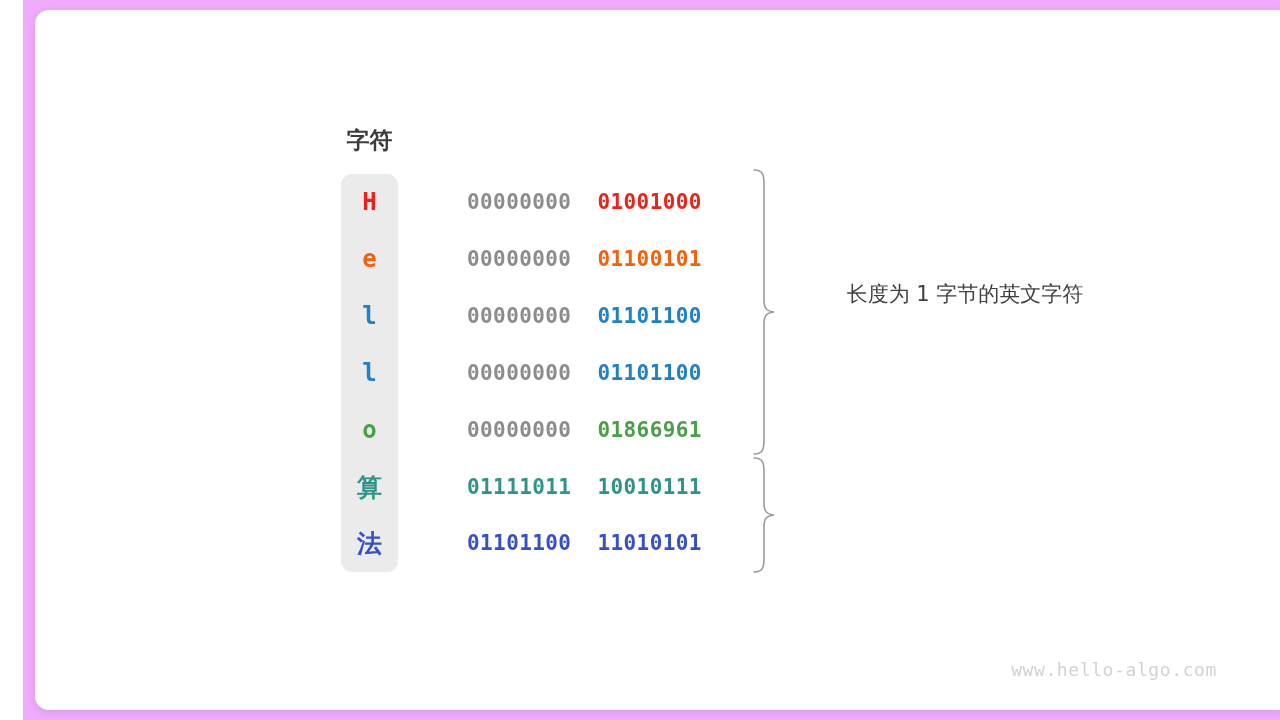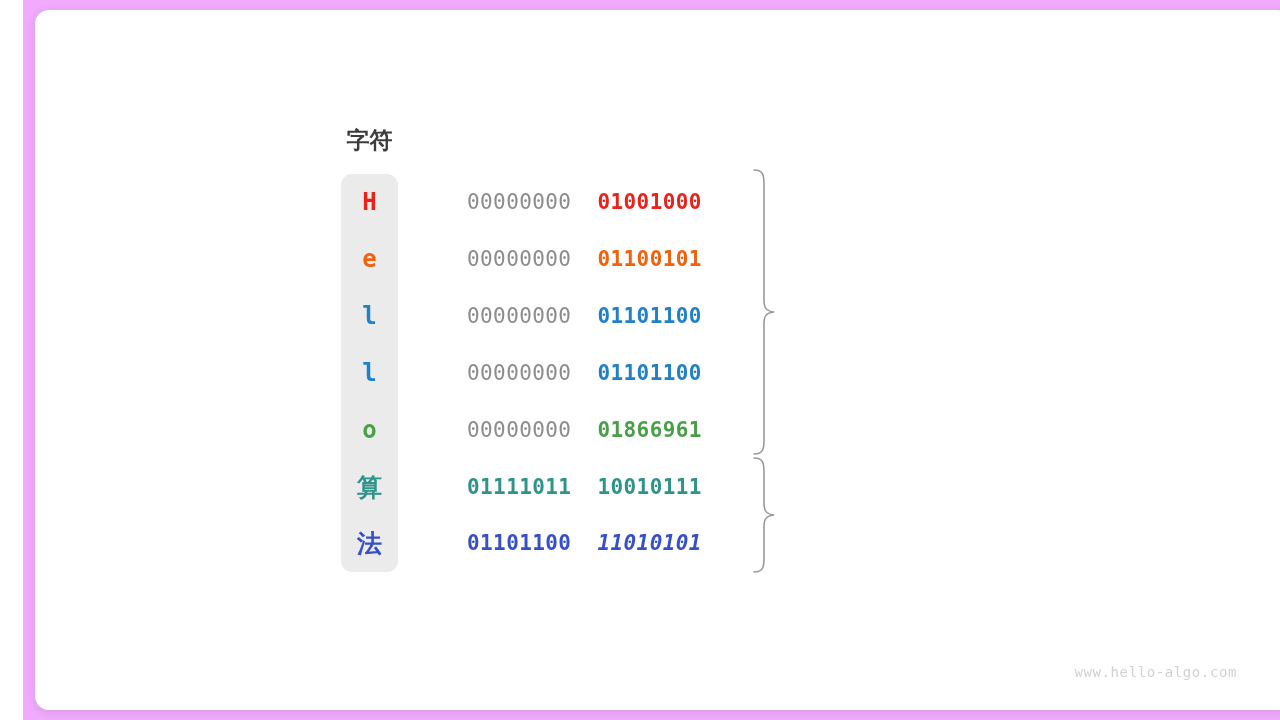--- a/index.html
+++ b/index.html
@@ -87,21 +87,21 @@
     height: 57px;
     line-height: 57px;
     text-align: left;
     font-family: "DejaVu Sans Mono", "Liberation Mono", monospace;
     font-size: 21px;
     letter-spacing: 0.4px;
     white-space: pre;
   }
   .byte-hi-zero {
     color: #8c8c8c;
-    font-weight: normal;
+    font-weight: bold;
   }
   .byte-bold {
     font-weight: bold;
   }
 
   
   .brace {
     position: absolute;
     overflow: visible;
   }
@@ -118,24 +118,24 @@
     font-size: 21px;
   }
   .note-sub {
     color: #8a8a8a;
     font-size: 20px;
   }
 
   
   #watermark {
     position: absolute;
-    right: 54px;
+    right: 74px;
     bottom: 30px;
     color: #d2d2d2;
-    font-size: 14px;
+    font-size: 18px;
     font-family: "DejaVu Sans Mono", "Liberation Mono", monospace;
     letter-spacing: 0.6px;
   }
 </style>
 </head>
 <body>
 
 <div id="page">
   <div id="card">
 
@@ -150,21 +150,21 @@
         <div class="bits-cell" style="top: 220.9px;"><span class="byte-hi-zero">00000000</span><span>  </span><span class="byte-bold" style="color: rgb(242, 97, 12); text-align: right;">01100101</span></div>
         <div class="char-cell latin" style="top: 277.8px; color: rgb(32, 128, 200);">l</div>
         <div class="bits-cell" style="top: 277.8px;"><span class="byte-hi-zero">00000000</span><span>  </span><span class="byte-bold" style="color: rgb(32, 128, 200);">01101100</span></div>
         <div class="char-cell latin" style="top: 334.7px; color: rgb(32, 128, 200);">l</div>
         <div class="bits-cell" style="top: 334.7px;"><span class="byte-hi-zero">00000000</span><span>  </span><span class="byte-bold" style="color: rgb(32, 128, 200);">01101100</span></div>
         <div class="char-cell latin" style="top: 391.6px; color: rgb(73, 160, 72);">o</div>
         <div class="bits-cell" style="top: 391.6px;"><span class="byte-hi-zero">00000000</span><span>  </span><span class="byte-bold" style="color: rgb(73, 160, 72);">01866961</span></div>
         <div class="char-cell han" style="top: 448.5px; color: rgb(46, 148, 137);">算</div>
         <div class="bits-cell" style="top: 448.5px;"><span class="byte-bold" style="color: rgb(46, 148, 137);">01111011</span><span>  </span><span class="byte-bold" style="color: rgb(46, 148, 137);">10010111</span></div>
         <div class="char-cell han" style="top: 505.4px; color: rgb(54, 80, 200);">法</div>
-        <div class="bits-cell" style="top: 505.4px;"><span class="byte-bold" style="color: rgb(54, 80, 200);">01101100</span><span>  </span><span class="byte-bold" style="color: rgb(54, 80, 200); font-style: italic;">11010101</span></div>
+        <div class="bits-cell" style="top: 505.4px;"><span class="byte-bold" style="color: rgb(54, 80, 200);">01101100</span><span>  </span><span class="byte-bold" style="color: rgb(54, 80, 200);">11010101</span></div>
       </div>
 
     <svg class="brace" id="brace-1" style="left:716px; top:158px;" width="30" height="290" viewBox="0 0 30 290">
       <path d="M 3 2
                C 12 2, 13 7, 13 16
                L 13 132
                C 13 140, 15 143, 23 144
                C 15 145, 13 148, 13 156
                L 13 272
                C 13 281, 12 286, 3 286" fill="none" stroke="#9a9a9a" stroke-width="1.6" stroke-linecap="round"></path>
@@ -173,17 +173,18 @@
     <svg class="brace" id="brace-2" style="left:716px; top:446px;" width="30" height="120" viewBox="0 0 30 120">
       <path d="M 3 2
                C 12 2, 13 7, 13 16
                L 13 47
                C 13 55, 15 58, 23 59
                C 15 60, 13 63, 13 71
                L 13 102
                C 13 111, 12 116, 3 116" fill="none" stroke="#9a9a9a" stroke-width="1.6" stroke-linecap="round"></path>
     </svg>
 
+    <div class="note note-main" style="left:760px; top:270px; width:340px;">长度为 1 字节的英文字符</div>
 
 
     <div id="watermark">www.hello-algo.com</div>
   </div>
 </div>
 
 </body></html>

